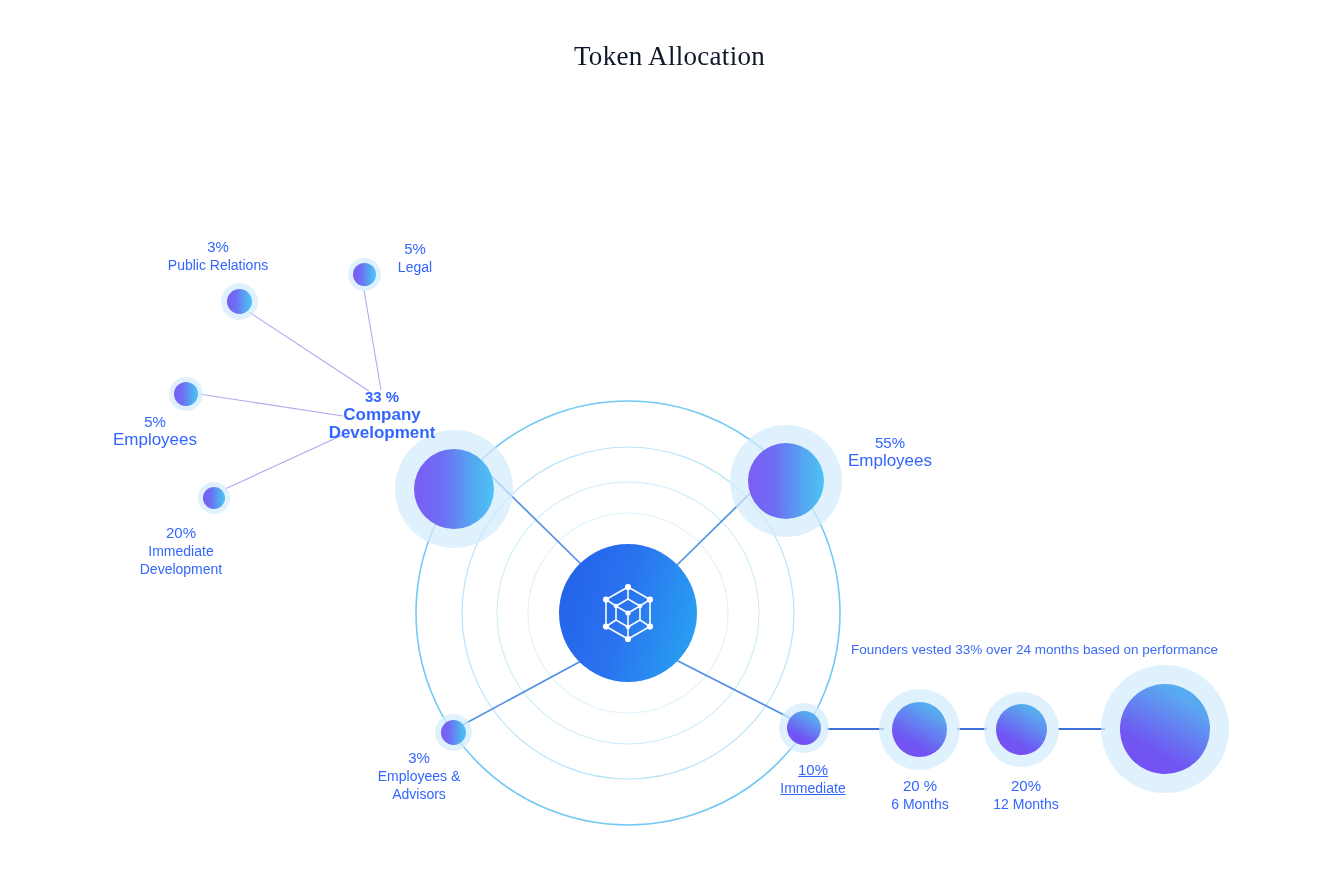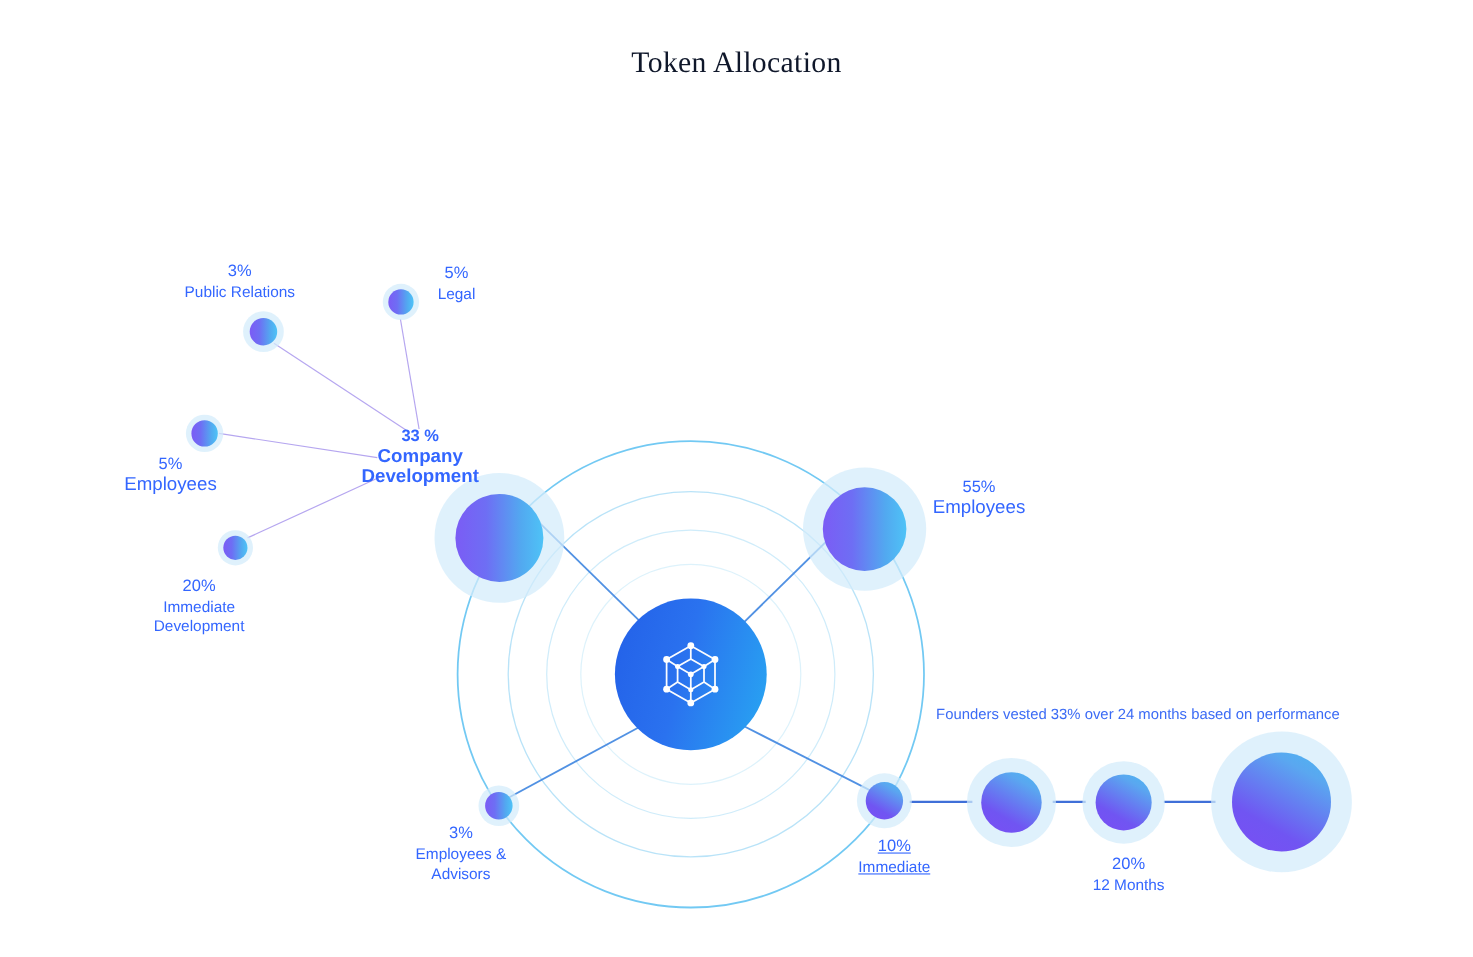--- a/index.html
+++ b/index.html
@@ -245,20 +245,24 @@
     <span class="nm">Immediate</span>
     <span class="nm">Development</span>
   </div>
 
   <div class="note" style="left:851px; top:642px;">Founders vested 33% over 24 months based on performance</div>
 
   <div class="orb" style="left:879px; top:689px; width:81px; height:81px;">
     <div class="halo"></div>
     <div class="core" style="left:13px; top:13px; width:55px; height:55px;"></div>
   </div>
+  <div class="label" style="left:850px; top:777px; width:140px;">
+    <span class="pct">20 %</span>
+    <span class="nm">6 Months</span>
+  </div>
 
   <div class="orb" style="left:984px; top:692px; width:75px; height:75px;">
     <div class="halo"></div>
     <div class="core" style="left:12px; top:12px; width:51px; height:51px;"></div>
   </div>
   <div class="label" style="left:956px; top:777px; width:140px;">
     <span class="pct">20%</span>
     <span class="nm">12 Months</span>
   </div>
 

